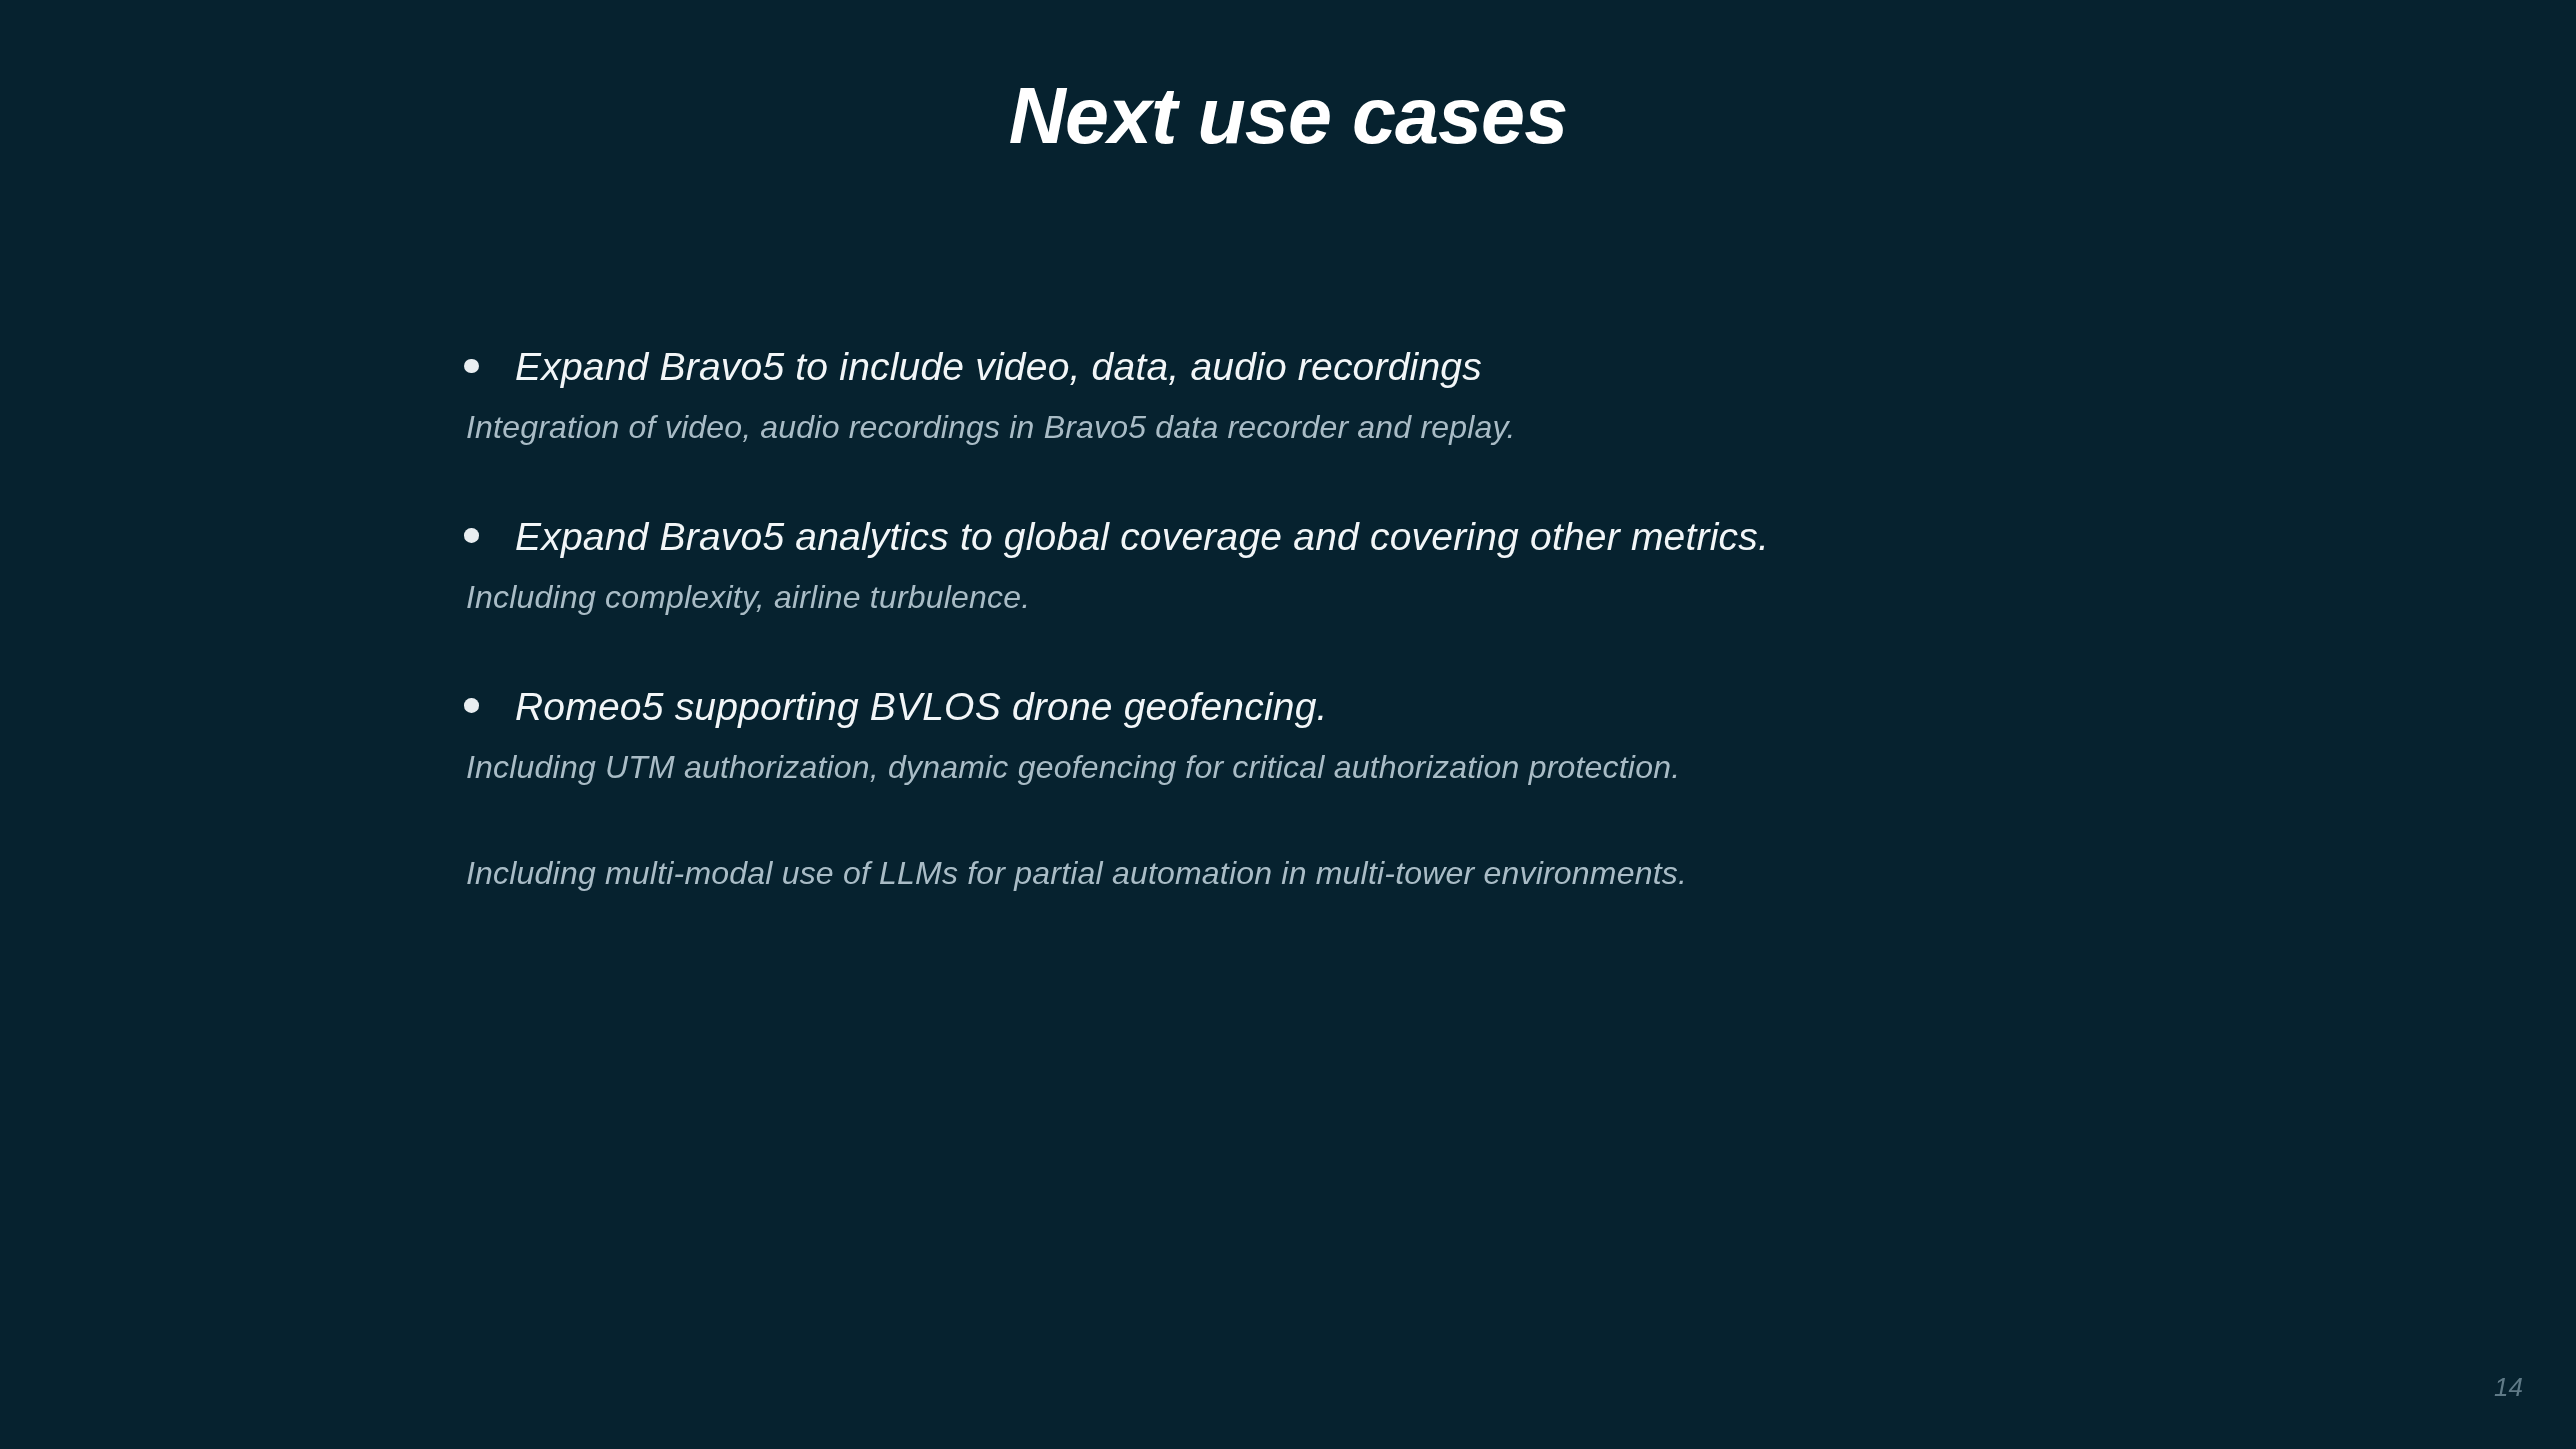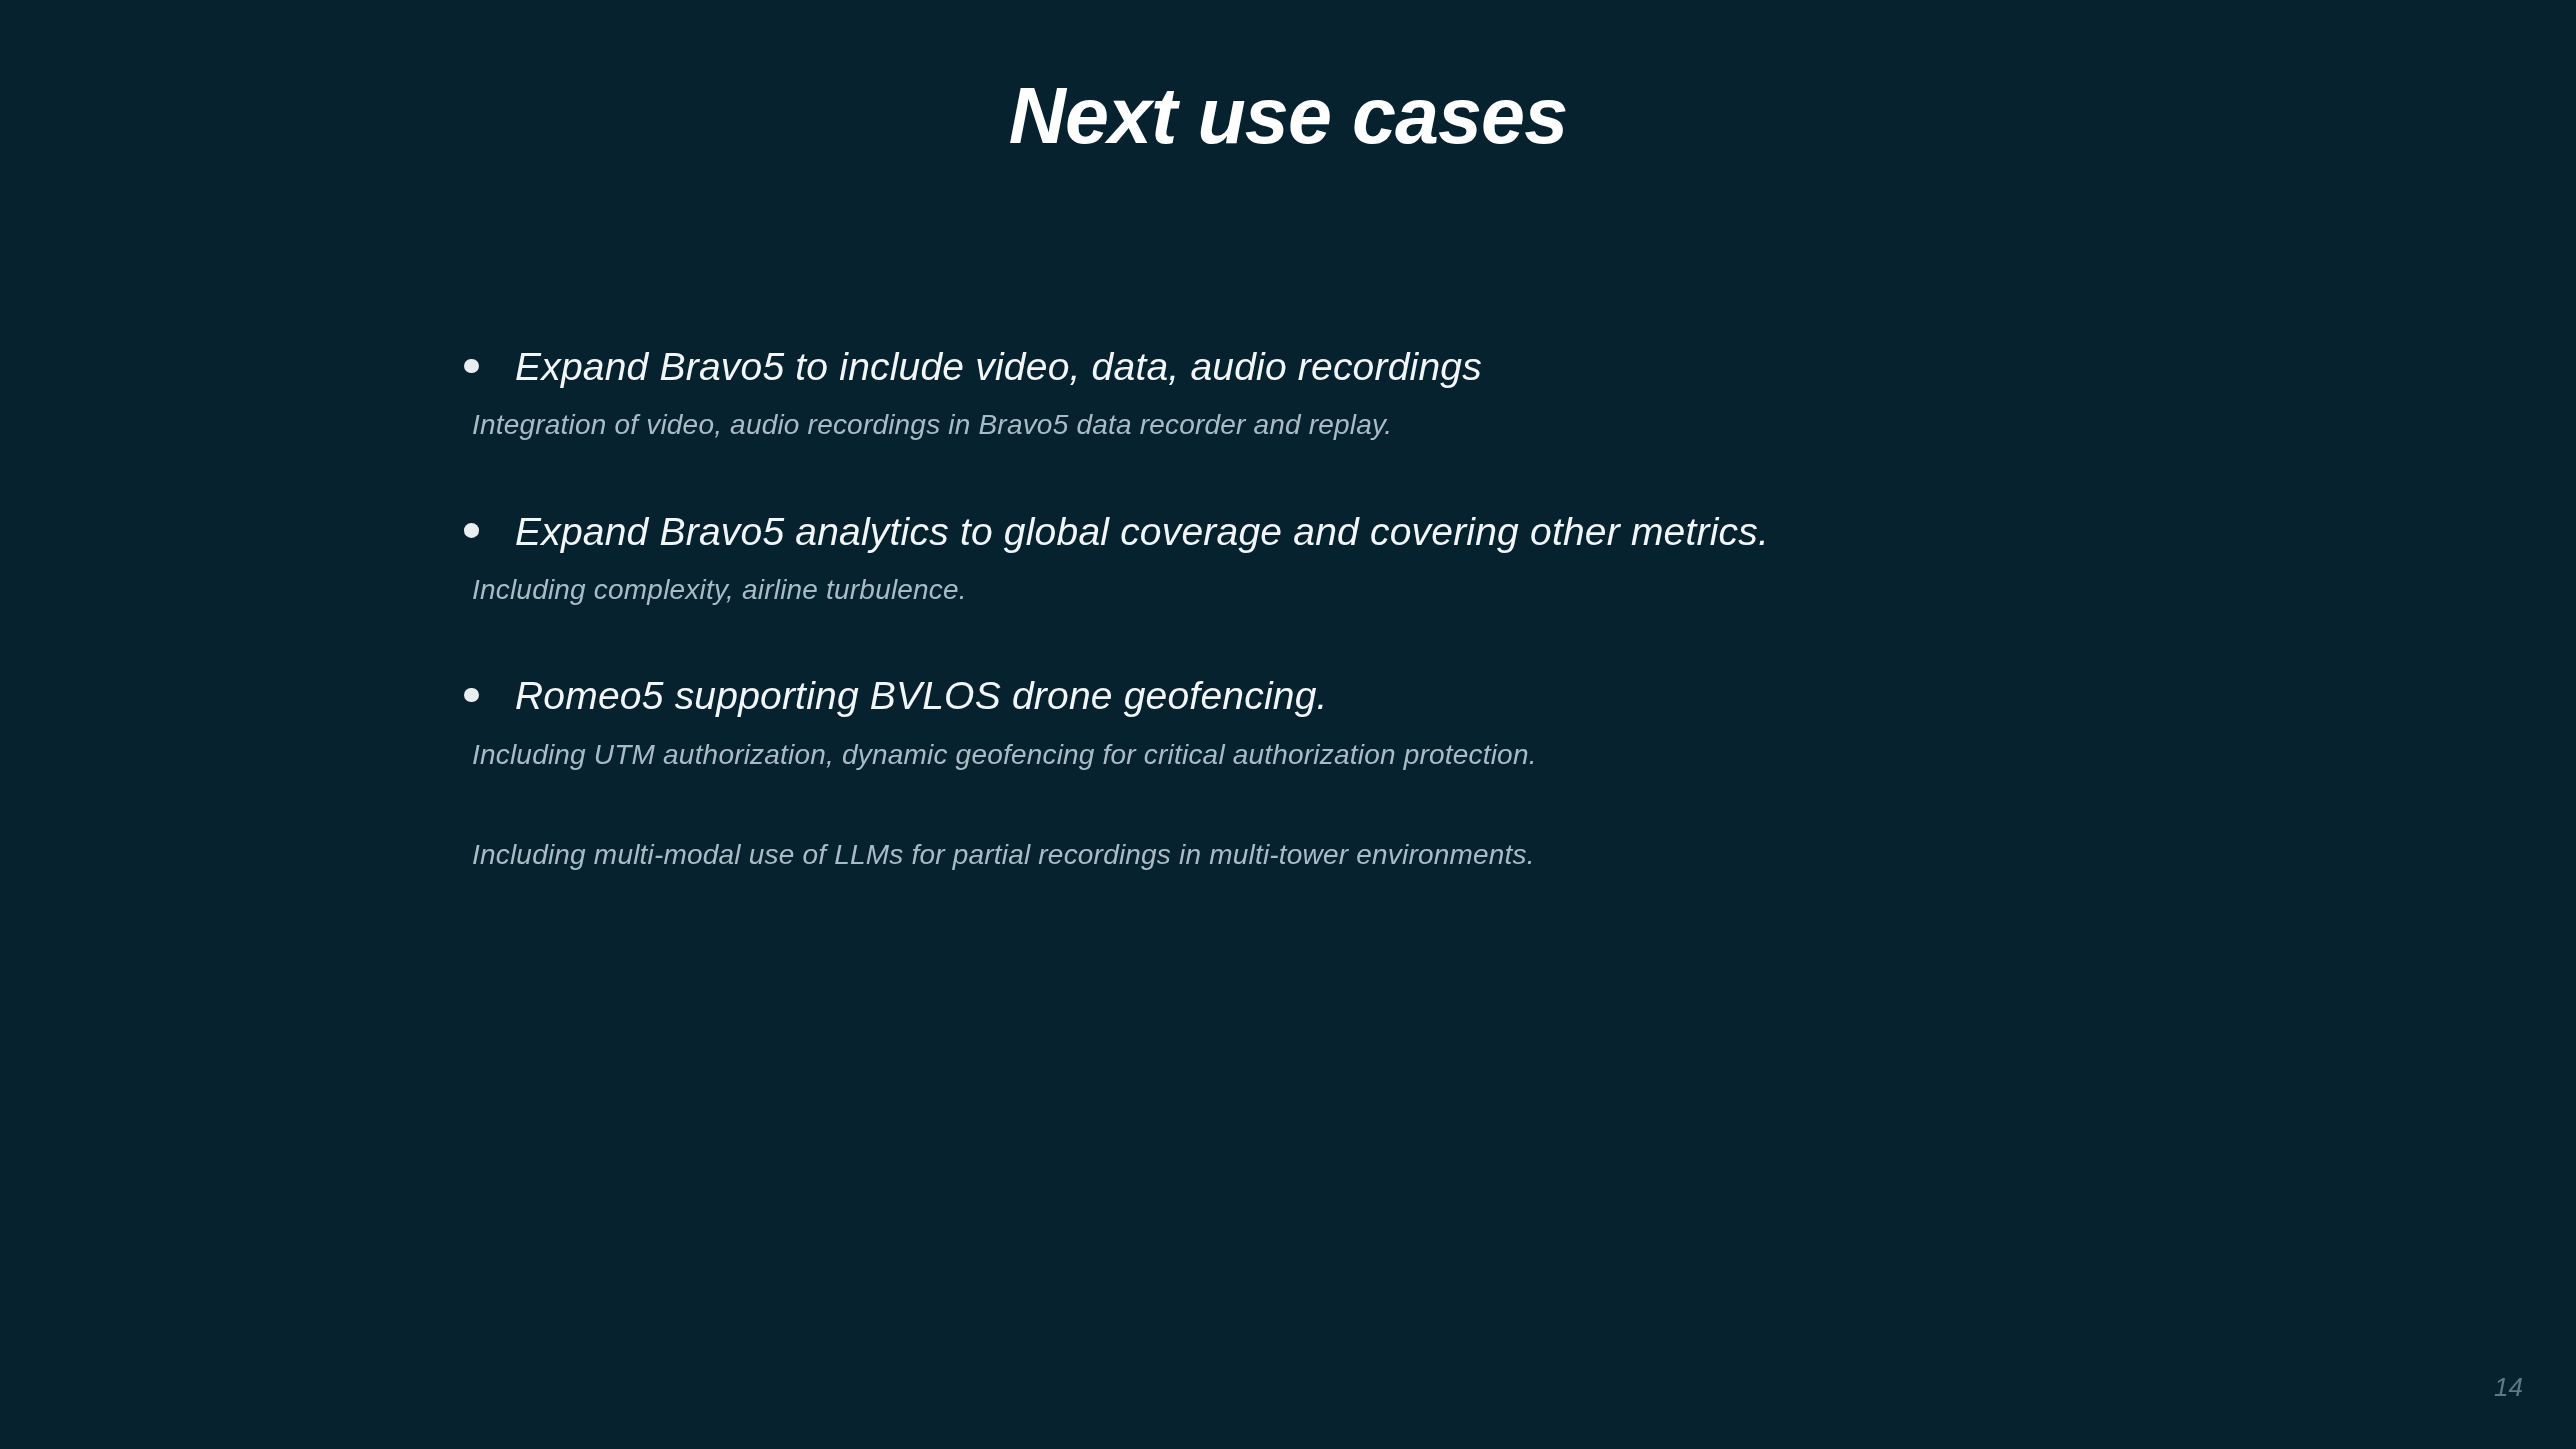--- a/index.html
+++ b/index.html
@@ -65,22 +65,22 @@
   }
   .bullet-main {
     font-size: 39px;
     color: #f2f6f8;
     font-weight: 400;
     line-height: 1.25;
     letter-spacing: 0.2px;
   }
   .bullet-sub {
     margin-top: 15.5px;
-    margin-left: 8px;
-    font-size: 28px;
+    margin-left: 2px;
+    font-size: 32px;
     color: #a9bcc6;
     font-weight: 400;
     line-height: 1.3;
     letter-spacing: 0.2px;
   }
   .page-number {
     position: absolute;
     right: 53px;
     bottom: 46px;
     font-size: 26px;
@@ -114,21 +114,21 @@
 
     <div class="bullet-block">
       <div class="bullet-row">
         <span class="bullet-dot"><span class="dot"></span></span>
         <span class="bullet-main">Romeo5 supporting BVLOS drone geofencing.</span>
       </div>
       <div class="bullet-sub">Including UTM authorization, dynamic geofencing for critical authorization protection.</div>
     </div>
 
     <div class="bullet-block">
-      <div class="bullet-sub">Including multi-modal use of LLMs for partial recordings in multi-tower environments.</div>
+      <div class="bullet-sub">Including multi-modal use of LLMs for partial automation in multi-tower environments.</div>
     </div>
 
   </div>
 
   <div class="page-number">14</div>
 
 </div>
 
 
 </body></html>

